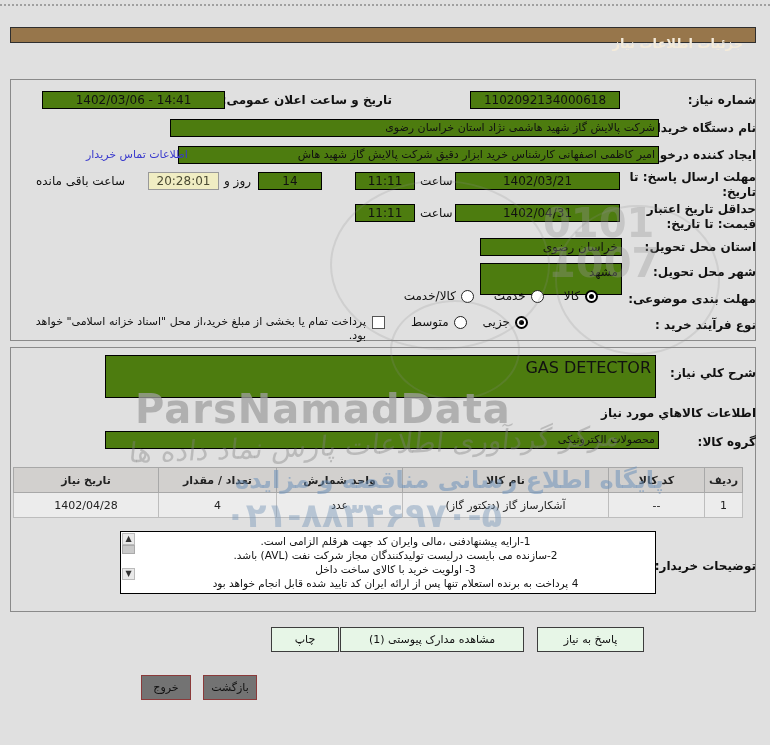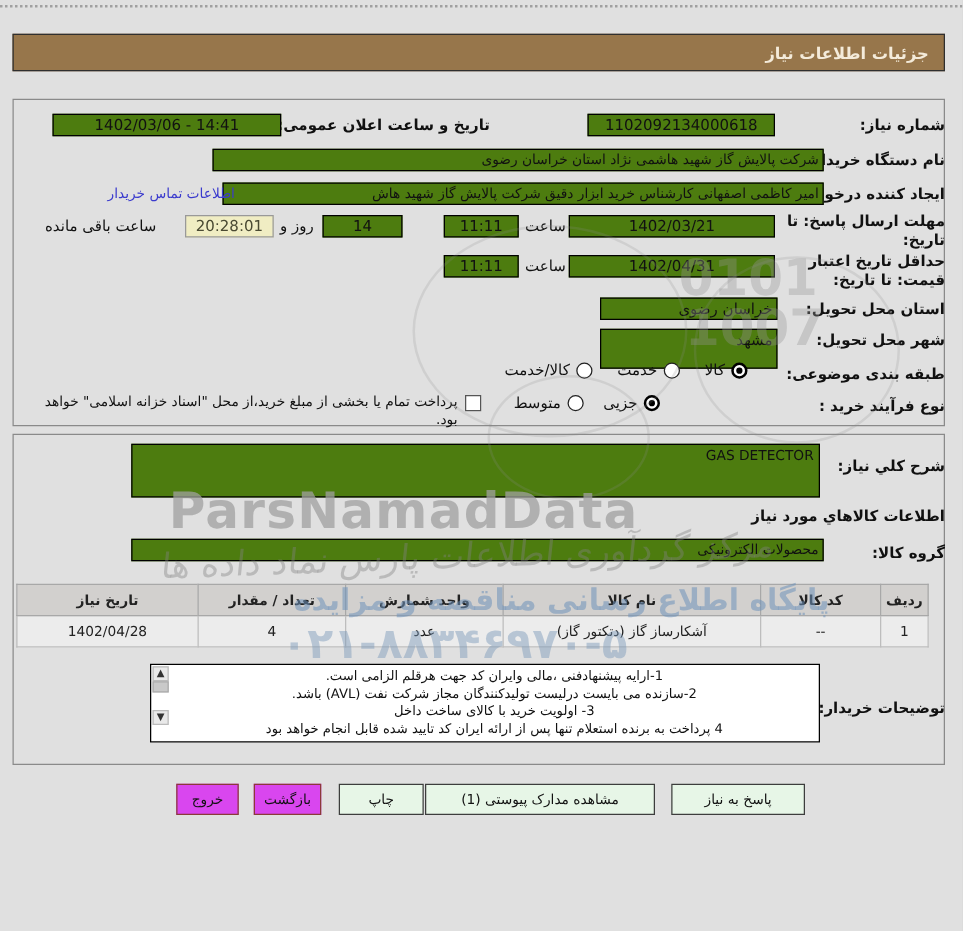--- a/index.html
+++ b/index.html
@@ -1,21 +1,21 @@
 <!DOCTYPE html>
 <html lang="fa" dir="rtl"><head>
 <meta charset="utf-8">
 <style>
   * { margin:0; padding:0; box-sizing:border-box; }
   body { background:#cfcfcf; font-family:"DejaVu Sans", sans-serif; }
   #screen { position:relative; width:770px; height:745px; background:#E0E0E0;
             overflow:hidden; direction:rtl; font-family:"DejaVu Sans", sans-serif; }
   .abs { position:absolute; }
   .dotted-rule { top:4px; left:0; width:770px; height:0; border-top:2px dotted #a0a0a0; }
-  .titlebar { top:27px; left:10px; width:746px; height:30px; background:#97764B;
+  .titlebar { top:27px; left:10px; width:746px; height:16px; background:#97764B;
               border:1px solid #2f2f2f; color:#F4EBDA; font-weight:bold; font-size:13px;
               line-height:32px; padding-right:12px; }
   .groupbox { border:1px solid #8a8a8a; background:transparent; }
   .lbl { font-size:12px; font-weight:bold; color:#111; white-space:nowrap; }
   .txt { font-size:12px; color:#111; white-space:nowrap; }
   .field { background:#4d7c0f; border:1px solid #000; font-size:12px; color:#111;
            overflow:hidden; white-space:nowrap; }
   .center { text-align:center; }
   .ltr { direction:ltr; }
   .val-right { text-align:right; padding:0 3px; font-size:11px; line-height:16px; }
@@ -42,21 +42,21 @@
   .notes-lines { margin-left:15px; padding-top:2px; font-size:10.5px; line-height:14px;
                  text-align:center; color:#111; }
   .scrollbar { position:absolute; left:1px; top:1px; bottom:1px; width:13px;
                border-left:none; }
   .sb-btn { width:13px; height:12px; background:#e9e9e9; border:1px solid #bbb;
             font-size:8px; line-height:10px; text-align:center; color:#333; }
   .sb-thumb { width:13px; height:9px; background:#c9c9c9; border:1px solid #aaa; }
   .btn { position:absolute; top:627px; height:25px; border:1px solid #3d3d3d;
          font-size:11px; color:#111; text-align:center; line-height:23px; cursor:pointer; }
   .btn.green { background:#E7F6E7; }
-  .btn.pink  { background:#d946ef; border-color:#8B3A3A; }
+  .btn.pink  { background:#737373; border-color:#8B3A3A;margin-top:48px; }
   
   #wm { position:absolute; inset:0; pointer-events:none; z-index:30; }
   .wm-circle { position:absolute; border:2px solid rgba(140,140,140,0.20); border-radius:50%; }
   .wm-brand { position:absolute; left:135px; top:386px; font-size:40px; font-weight:bold;
               color:rgba(160,160,160,0.75); letter-spacing:1px; direction:ltr; }
   .wm-script { position:absolute; left:130px; top:428px; font-size:28px;
                color:rgba(130,130,130,0.40); transform:skewX(-8deg) rotate(-2deg);
                white-space:nowrap; }
   .wm-blue { position:absolute; left:235px; top:466px; font-size:24px; font-weight:bold;
              color:rgba(110,145,185,0.55); white-space:nowrap; }
@@ -104,21 +104,21 @@
   <div class="abs field center ltr line17" style="top:204px;left:455px;width:165px;height:18px;">1402/04/31</div>
   <div class="abs txt" style="top:206px;left:420px;">ساعت</div>
   <div class="abs field center ltr line17" style="top:204px;left:355px;width:60px;height:18px;">11:11</div>
 
   <div class="abs lbl" style="top:240px;right:14px;">استان محل تحویل:</div>
   <div class="abs field val-right" style="top:238px;left:480px;width:142px;height:18px;font-size:12px;">خراسان رضوی</div>
 
   <div class="abs lbl" style="top:265px;right:14px;">شهر محل تحویل:</div>
   <div class="abs field val-right" style="top:263px;left:480px;width:142px;height:32px;font-size:12px;">مشهد</div>
 
-  <div class="abs lbl" style="top:292px;right:14px;">طبقه بندی موضوعی:</div>
+  <div class="abs lbl" style="top:292px;right:14px;">مهلت بندی موضوعی:</div>
   <div class="abs optrow" style="top:289px;right:172px;">
     <span class="opt">
       <span class="radio checked"></span>
       <span class="txt">کالا</span>
     </span>
     <span class="opt">
       <span class="radio"></span>
       <span class="txt">خدمت</span>
     </span>
     <span class="opt">
@@ -139,21 +139,21 @@
     </span>
   </div>
   <div class="abs" style="top:315px;left:28px;width:357px;display:flex;gap:6px;align-items:flex-start;">
     <span class="checkbox"></span>
     <span class="txt" style="font-size:11px;white-space:normal;line-height:14px;">پرداخت تمام یا بخشی از مبلغ خرید،از محل "اسناد خزانه اسلامی" خواهد بود.</span>
   </div>
 
   <div class="abs groupbox" style="top:347px;left:10px;width:746px;height:265px;"></div>
 
   <div class="abs lbl" style="top:366px;right:14px;">شرح کلي نیاز:</div>
-  <div class="abs field" style="top:355px;left:105px;width:551px;height:43px;text-align:right;padding:2px 4px;font-size:11px;direction:ltr;">GAS DETECTOR</div>
+  <div class="abs field" style="top:355px;left:105px;width:551px;height:43px;text-align:right;padding:2px 4px;font-size:16px;direction:ltr;">GAS DETECTOR</div>
 
   <div class="abs lbl" style="top:406px;right:14px;margin-left:48px;">اطلاعات کالاهاي مورد نیاز</div>
 
   <div class="abs lbl" style="top:435px;right:14px;">گروه کالا:</div>
   <div class="abs field val-right" style="top:431px;left:105px;width:554px;height:18px;">محصولات الکترونیکی</div>
 
   <table class="items abs" style="top:467px;right:27px;">
     <colgroup>
       <col style="width:38px">
         <col style="width:96px">

